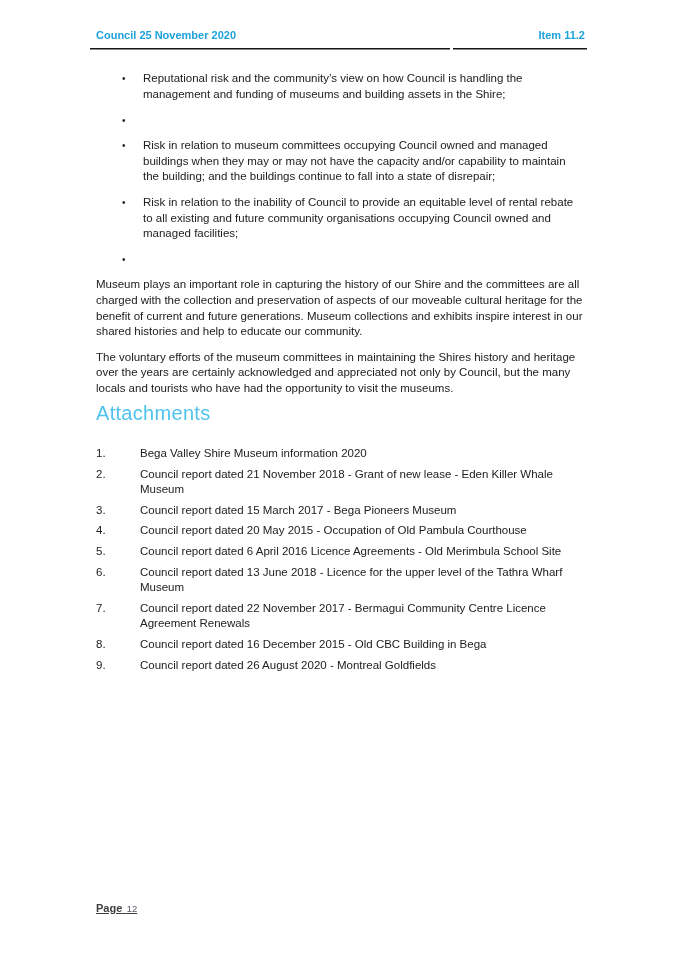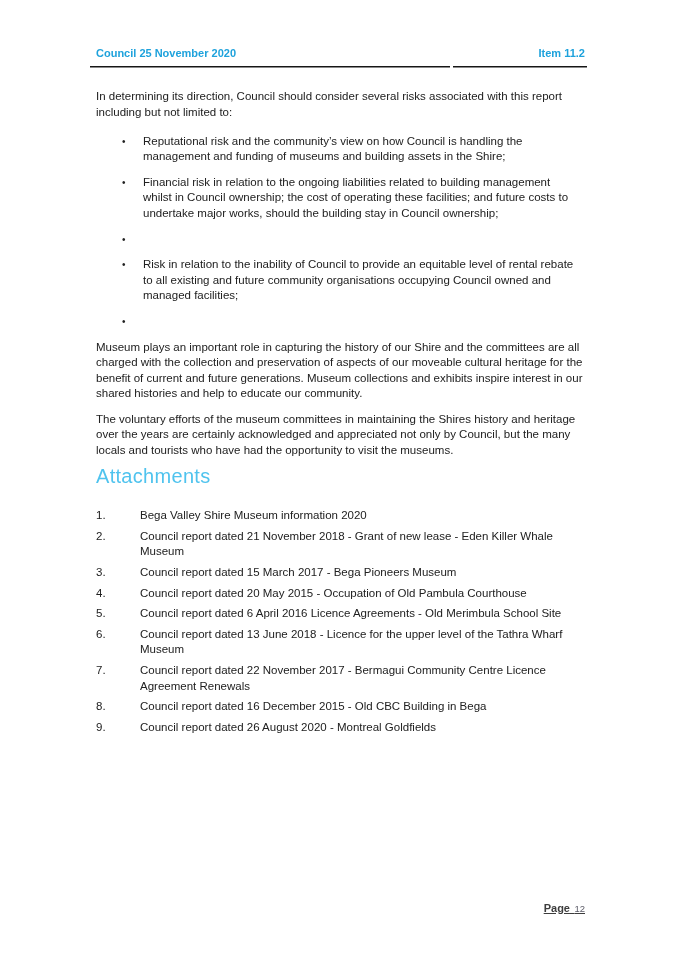--- a/index.html
+++ b/index.html
@@ -13,21 +13,21 @@
   * { margin: 0; padding: 0; box-sizing: border-box; }
   html, body { background: #ffffff; }
   body {
     width: 675px;
     height: 954px;
     position: relative;
     font-family: "Liberation Sans", sans-serif;
     color: var(--body-text);
     overflow: hidden;
   }
-  .page { position: relative; width: 675px; height: 954px; padding-top: 47px; }
+  .page { position: relative; width: 675px; height: 954px; padding-top: 29px; }
 
   
   .header-row {
     margin-left: 96px;
     width: 489px;
     display: flex;
     justify-content: space-between;
     align-items: baseline;
     font-size: 11px;
     font-weight: bold;
@@ -72,21 +72,21 @@
   ol.attach-list li { display: flex; margin-bottom: 5px; }
   ol.attach-list .num { width: 44px; flex: none; }
   ol.attach-list .txt { flex: 1; padding-right: 20px; }
 
   
   .footer {
     position: absolute;
     top: 898px;
     left: 96px;
     width: 489px;
-    text-align: right;
+    text-align: left;
     color: var(--footer-text);
     text-decoration: underline;
   }
   .footer .pg-label { font-size: 11px; font-weight: bold; }
   .footer .pg-num { font-size: 9.5px; color: #5a5a66; }
 </style>
 </head>
 <body>
 
 <div class="page">
@@ -98,33 +98,32 @@
 
   <div class="rule">
     <div class="seg seg-left"></div>
     <div class="seg seg-right"></div>
   </div>
 
   <div class="content">
 
 
 
-    <p>In determining its direction, Council should consider several risks associated with this report including but not limited to:</p>
 
     <ul class="bullets">
       <li>
         <span class="b-marker">•</span>
         <span class="b-text">Reputational risk and the community’s view on how Council is handling the management and funding of museums and building assets in the Shire;</span>
       </li>
       <li>
         <span class="b-marker">•</span>
-        <span class="b-text">Financial risk in relation to the ongoing liabilities related to building management whilst in Council ownership; the cost of operating these facilities; and future costs to undertake major works, should the building stay in Council ownership;</span>
       </li>
       <li>
         <span class="b-marker">•</span>
+        <span class="b-text">Risk in relation to museum committees occupying Council owned and managed buildings when they may or may not have the capacity and/or capability to maintain the building; and the buildings continue to fall into a state of disrepair;</span>
       </li>
       <li>
         <span class="b-marker">•</span>
         <span class="b-text">Risk in relation to the inability of Council to provide an equitable level of rental rebate to all existing and future community organisations occupying Council owned and managed facilities;</span>
       </li>
       <li>
         <span class="b-marker">•</span>
       </li>
     </ul>
 

